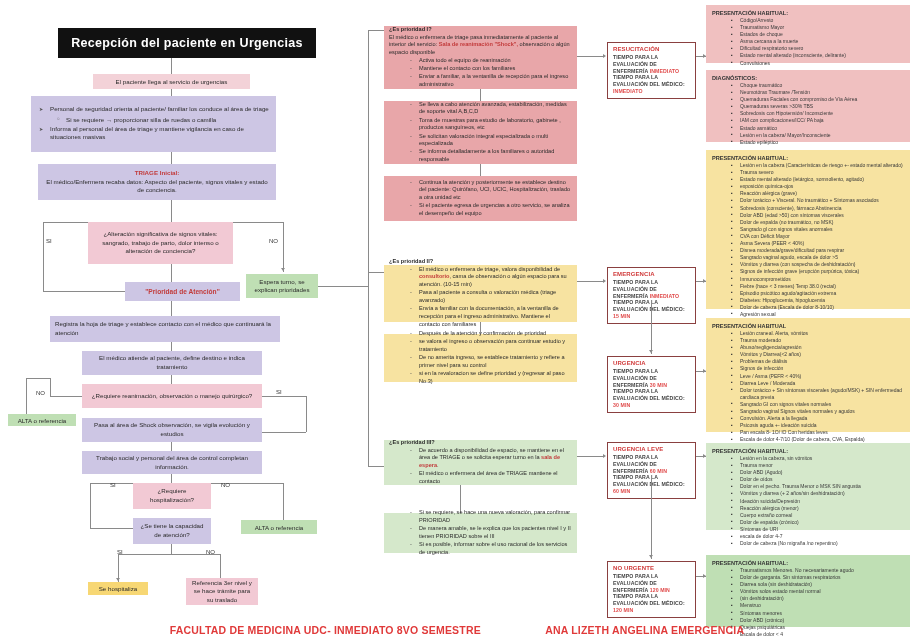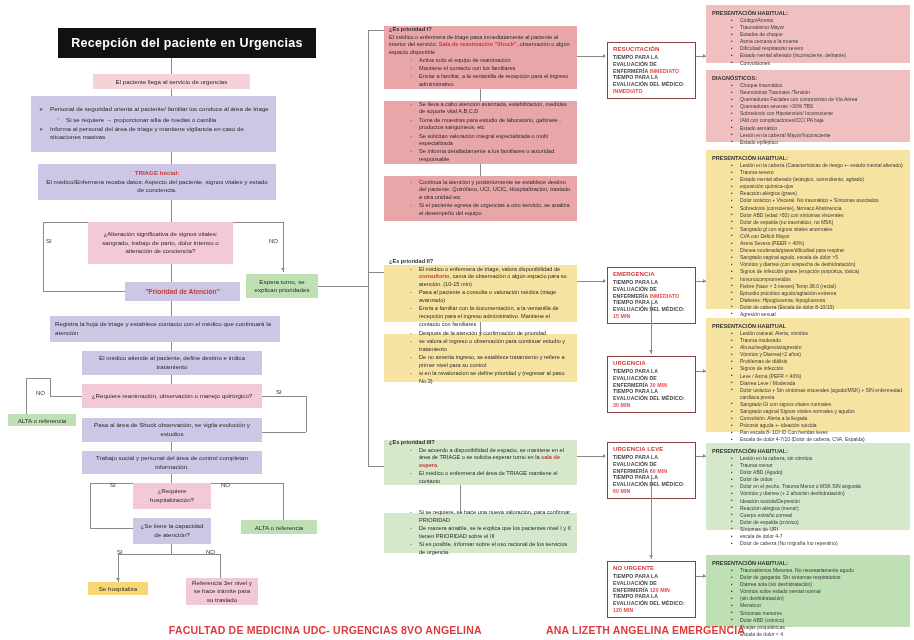--- a/index.html
+++ b/index.html
@@ -501,18 +501,18 @@
       <li>(sin deshidratación)</li>
       <li>Menstruo</li>
       <li>Síntomas menores</li>
       <li>Dolor ABD (crónico)</li>
       <li>Quejas psiquiátricas</li>
       <li>Escala de dolor &lt; 4</li>
     </ul>
   </div>
 
   <div class="footer">
-    <span>FACULTAD DE MEDICINA UDC-  URGENCIAS 8VO ANGELINA</span>
+    <span>FACULTAD DE MEDICINA UDC-  INMEDIATO 8VO SEMESTRE</span>
     <span class="gap"></span>
     <span>ANA LIZETH ANGELINA EMERGENCIA</span>
   </div>
 
 </div>
 
 </body></html>

